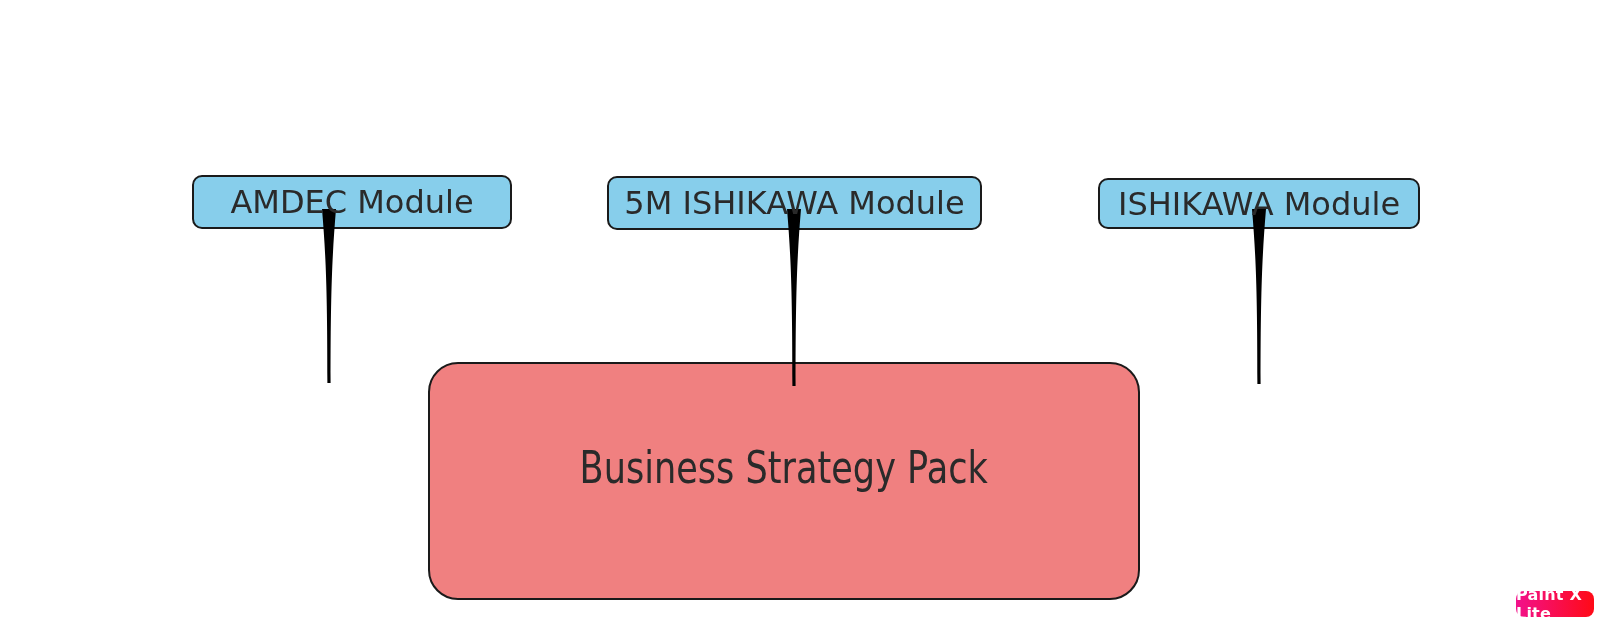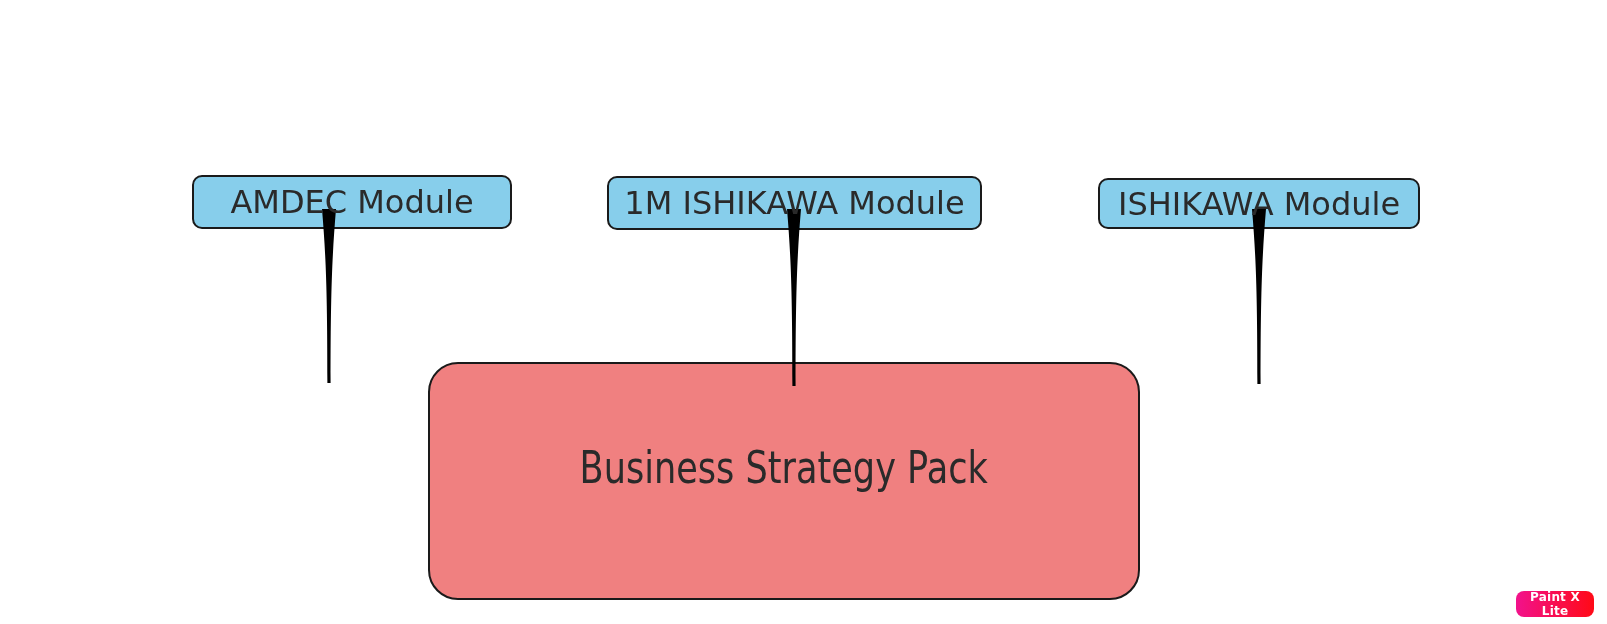--- a/index.html
+++ b/index.html
@@ -72,43 +72,42 @@
     height: 26px;
     z-index: 4;
     border-radius: 8px;
     background: linear-gradient(90deg, var(--wm-start, #F2128C), var(--wm-end, #FF0A16));
     display: flex;
     align-items: center;
     justify-content: center;
   }
   .watermark-label {
     color: var(--wm-text, #ffffff);
-    font-size: 12px;
+    font-size: 16px;
     font-weight: bold;
     letter-spacing: 0.2px;
-    text-align: center;
   }
 </style>
 </head>
 <body>
 
 <div class="canvas">
 
   <svg class="arrows-layer" viewBox="0 0 1607 624" xmlns="http://www.w3.org/2000/svg">
     <path class="tapered-arrow" d="M 322,209 L 336,209 C 332.2,255 330.6,290 330.6,383 L 327.4,383 C 327.4,290 325.8,255 322,209 Z"></path>
     <path class="tapered-arrow" d="M 787,209 L 801,209 C 797.2,255 795.6,290 795.6,386 L 792.4,386 C 792.4,290 790.8,255 787,209 Z"></path>
     <path class="tapered-arrow" d="M 1252,209 L 1266,209 C 1262.2,255 1260.6,290 1260.6,384 L 1257.4,384 C 1257.4,290 1255.8,255 1252,209 Z"></path>
   </svg>
 
   <div class="module" style="left:192px; top:175px; width:320px; height:54px;">
     <span class="module-label">AMDEC Module</span>
   </div>
 
   <div class="module" style="left:607px; top:176px; width:375px; height:54px;">
-    <span class="module-label">1M ISHIKAWA Module</span>
+    <span class="module-label">5M ISHIKAWA Module</span>
   </div>
 
   <div class="module" style="left:1098px; top:178px; width:322px; height:51px;">
     <span class="module-label">ISHIKAWA Module</span>
   </div>
 
   <div class="pack" style="left:428px; top:362px; width:712px; height:238px;">
     <span class="pack-label">Business Strategy Pack</span>
   </div>
 

